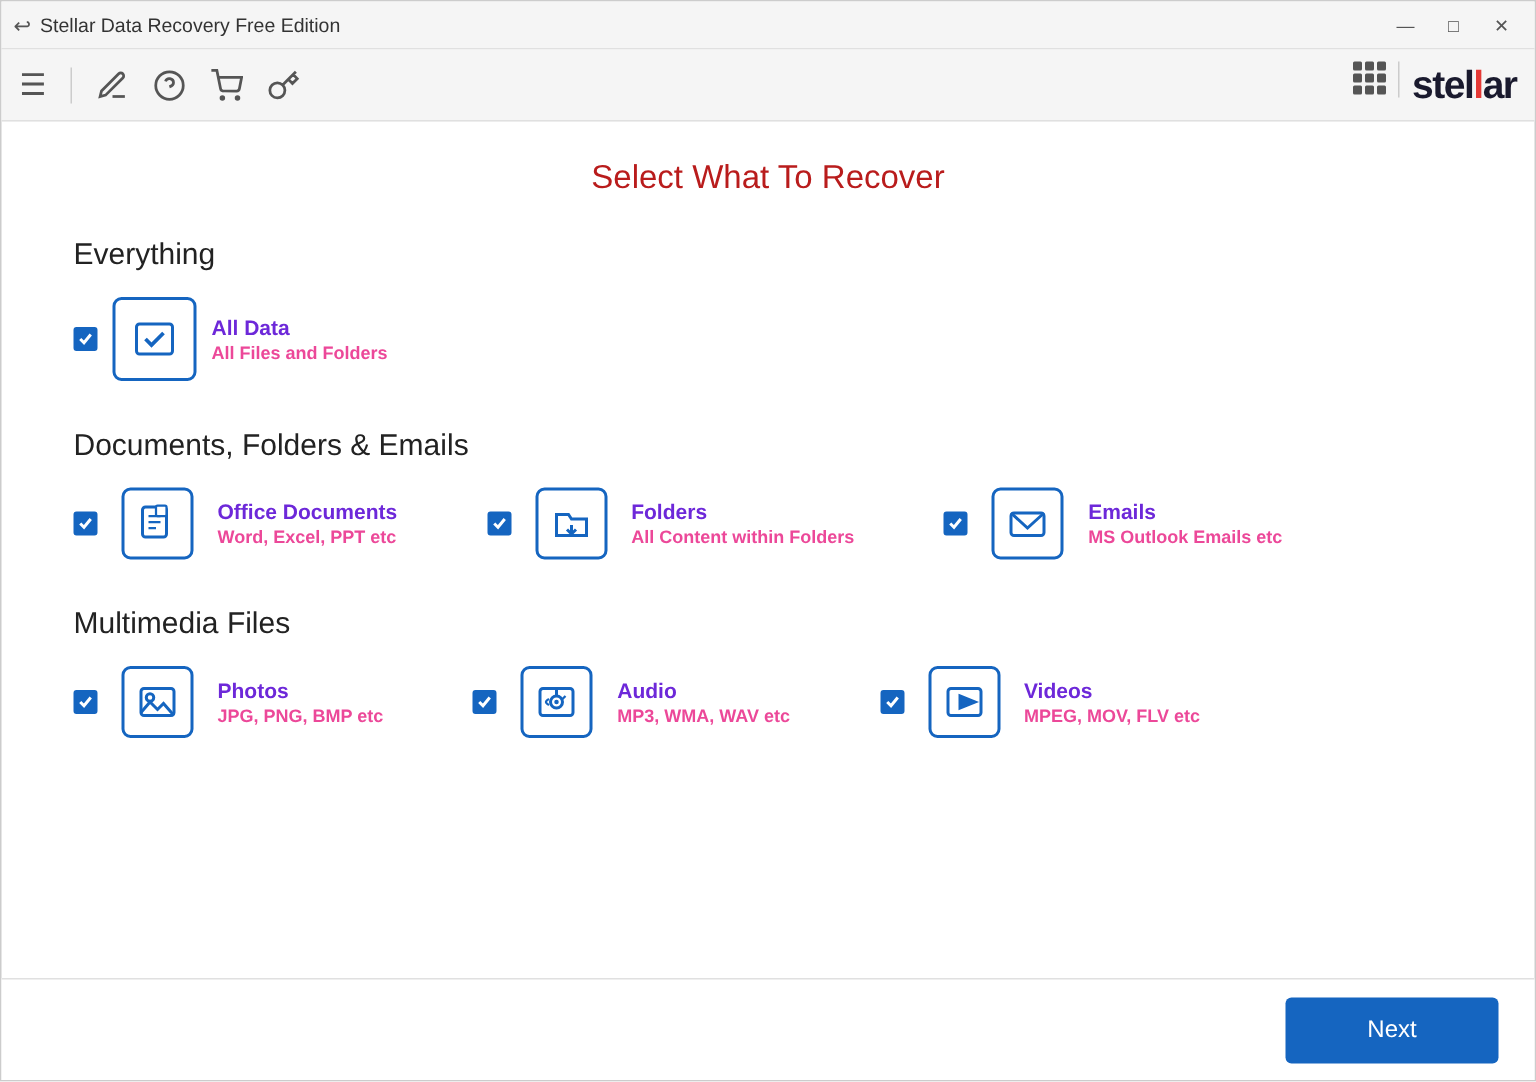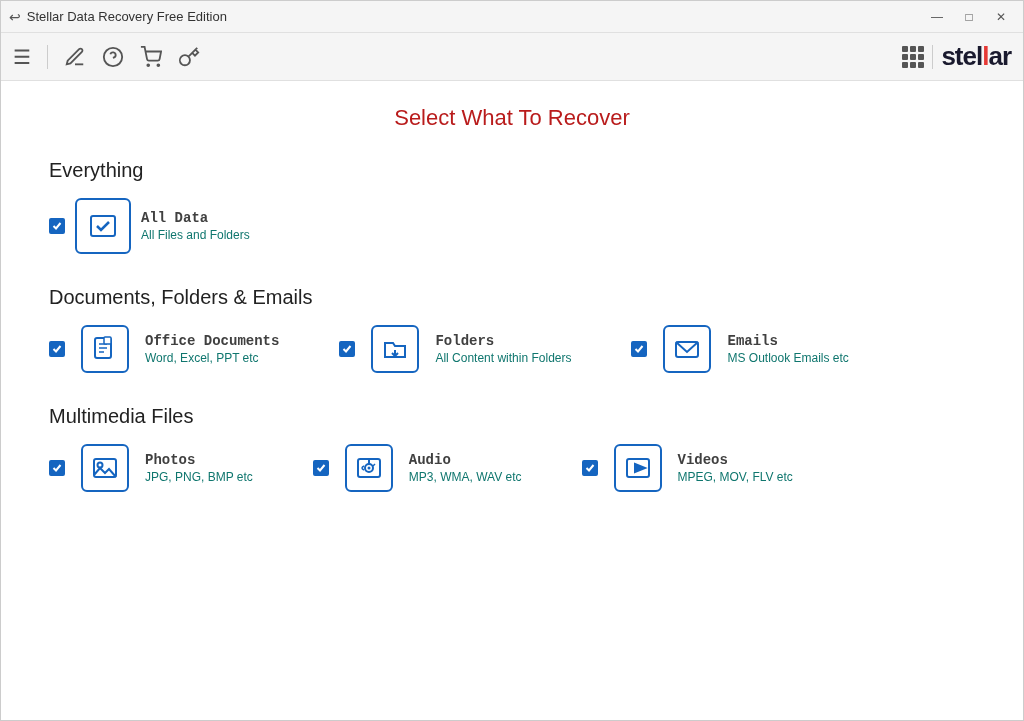--- a/index.html
+++ b/index.html
@@ -39,21 +39,21 @@
       padding: 0 12px;
       border-bottom: 1px solid #e0e0e0;
       justify-content: space-between;
     }
     .toolbar-left { display: flex; align-items: center; gap: 16px; }
     .toolbar-icon {
       font-size: 20px; color: #555; cursor: pointer;
       display: flex; align-items: center; justify-content: center;
     }
     .toolbar-divider { width: 1px; height: 24px; background: #ccc; }
-    .toolbar-right { display: flex; align-items: center; gap: 8px; }
+    .toolbar-right { display: flex; align-items: flex-start; gap: 8px; }
     .grid-icon { display: grid; grid-template-columns: repeat(3,6px); gap: 2px; }
     .grid-icon span { width: 6px; height: 6px; background: #555; border-radius: 1px; }
 
     
     .brand { display: flex; align-items: center; gap: 4px; }
     .brand-text { font-size: 26px; font-weight: 700; color: #1a1a2e; letter-spacing: -1px; }
 
     
     .main-content {
       flex: 1;
@@ -110,22 +110,22 @@
     .item-icon-box {
       width: 48px; height: 48px;
       border: 2px solid #1565c0;
       border-radius: 6px;
       display: flex; align-items: center; justify-content: center;
       flex-shrink: 0;
     }
     .item-icon-box svg { color: #1565c0; }
 
     .item-text { display: flex; flex-direction: column; }
-    .item-title { font-size: 14px; font-weight: 600; color: #404040; font-family: Liberation Mono, monospace; }
-    .item-sub { font-size: 12px; color: #0f766e; margin-top: 2px; }
+    .item-title { font-size: 14px; font-weight: 600; color: #6d28d9; }
+    .item-sub { font-size: 12px; color: #ec4899; margin-top: 2px; font-weight: bold; }
 
     
     .footer {
       height: 68px;
       background: #fff;
       border-top: 1px solid #e0e0e0;
       display: flex;
       align-items: center;
       justify-content: flex-end;
       padding: 0 24px;
@@ -380,13 +380,16 @@
           </div>
           <div class="item-text">
             <span class="item-title">Videos</span>
             <span class="item-sub">MPEG, MOV, FLV etc</span>
           </div>
         </div>
       </div>
     </div>
   </div>
 
+  <div class="footer">
+    <button class="next-btn">Next</button>
+  </div>
 </div>
 
 </body></html>

